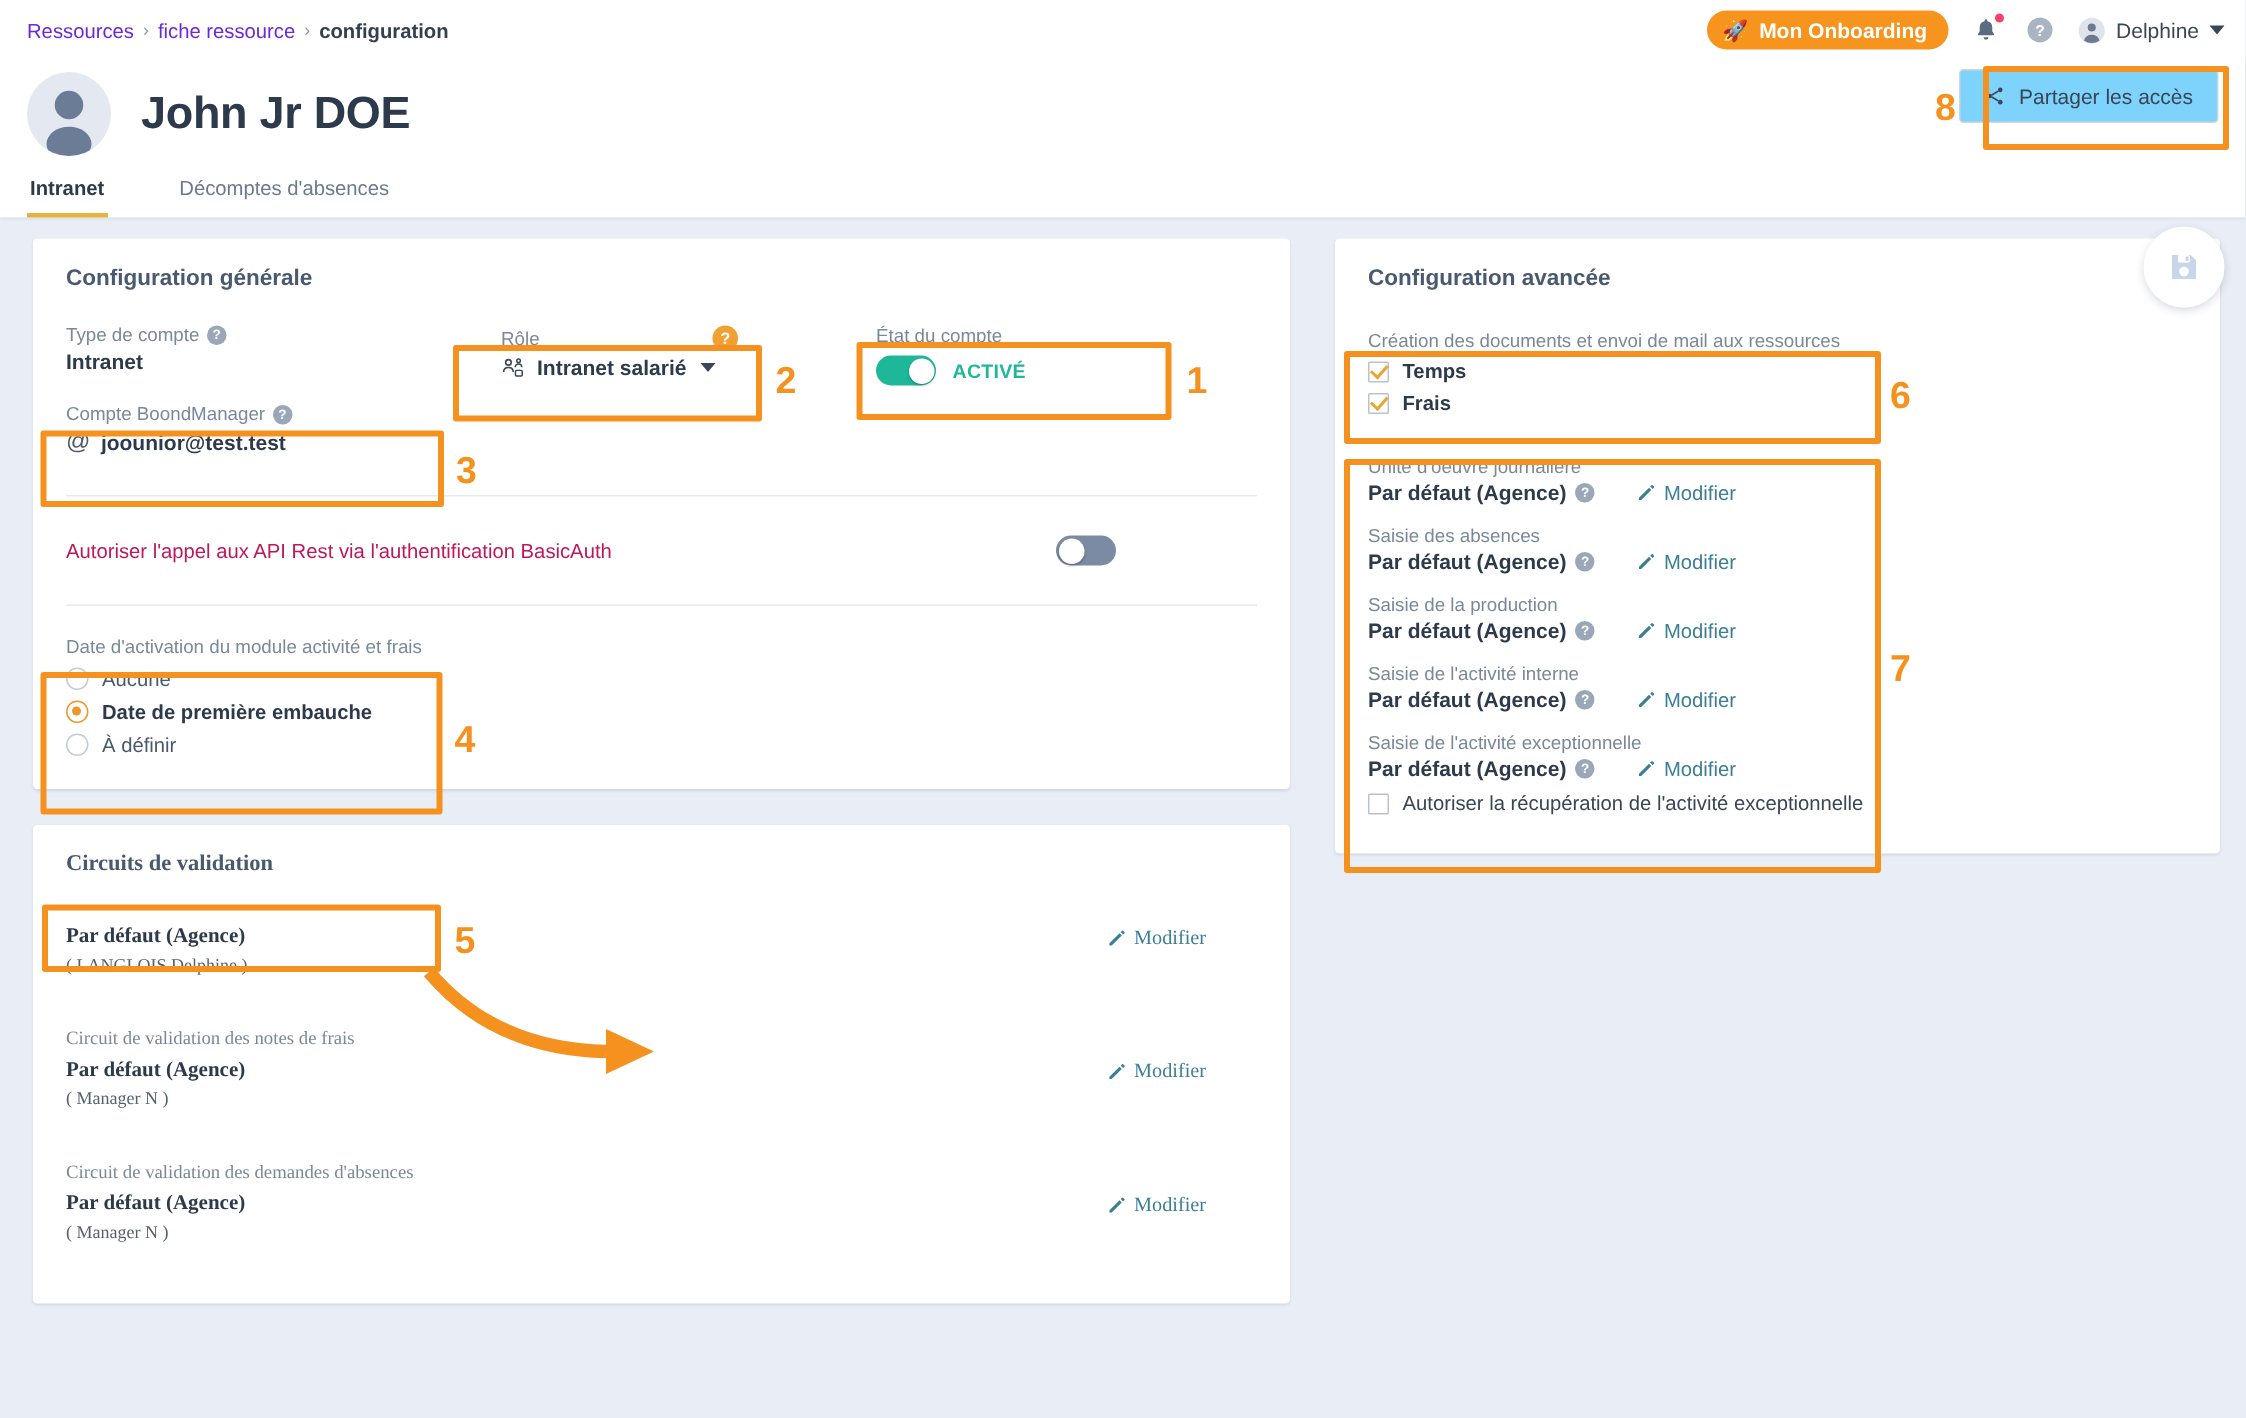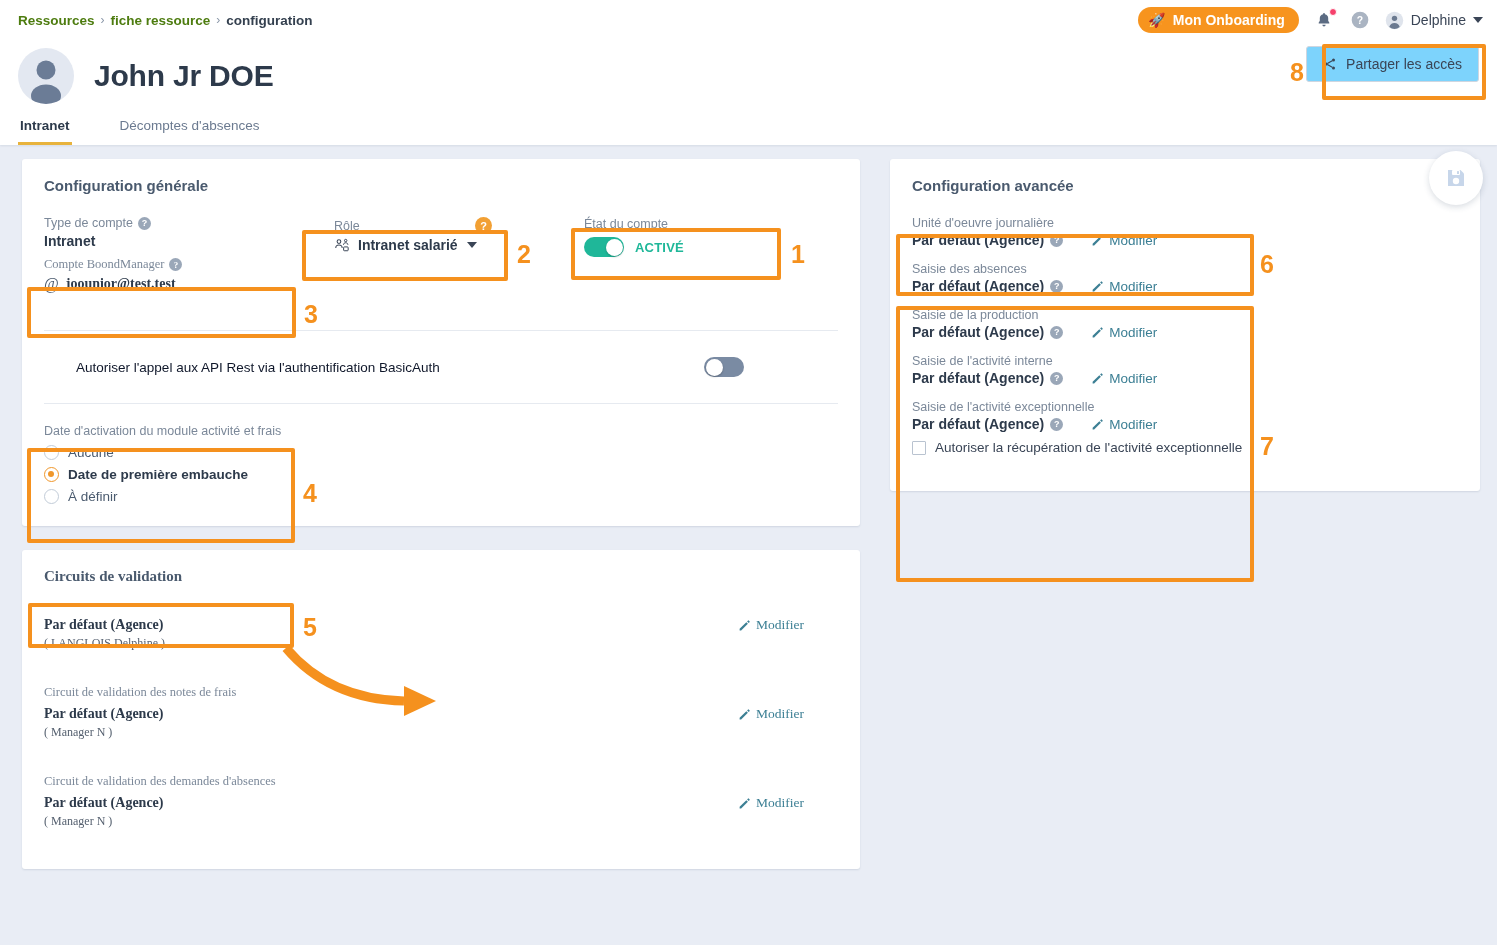--- a/index.html
+++ b/index.html
@@ -30,21 +30,21 @@
   }
   .breadcrumb {
     font-size: 13.5px;
     color: #6b7a90;
     display: flex;
     align-items: center;
     gap: 6px;
     white-space: nowrap;
   }
   .breadcrumb .crumb { color: #5b6b82; }
-  .breadcrumb .crumb.link { color: #4d7c0f; cursor: pointer; font-weight: bold; }
+  .breadcrumb .crumb.link { color: #6d28d9; cursor: pointer; }
   .breadcrumb .crumb.current { color: #34404f; font-weight: 600; }
   .breadcrumb .sep { color: #8a97a8; font-size: 12px; }
 
   .topbar-right {
     margin-left: auto;
     display: flex;
     align-items: center;
     gap: 14px;
   }
   .onboarding-pill {
@@ -451,21 +451,21 @@
 
         <div style="width:270px;">
           <div>
             <div class="field-label">
               <span>Type de compte</span>
               <span class="help">?</span>
             </div>
             <div class="field-value">Intranet</div>
           </div>
 
-          <div style="margin-top:8px;font-family:Liberation Serif, serif;">
+          <div style="margin-top:20px;">
             <div class="field-label">
               <span>Compte BoondManager</span>
               <span class="help">?</span>
             </div>
             <div class="field-value">
               <span style="font-size:16px;font-weight:400;color:#4a5a6e;">@</span>
               <span>joounior@test.test</span>
             </div>
           </div>
         </div>
@@ -497,21 +497,21 @@
                 <span class="knob"></span>
               </div>
             <span class="toggle-text">ACTIVÉ</span>
           </div>
         </div>
       </div>
 
       <div class="divider" style="margin-top:22px;"></div>
 
       <div style="display:flex;align-items:center;padding:26px 0 26px 0;">
-        <span style="font-size:13.5px;color:#0f172a;margin-left:32px;">Autoriser l'appel aux API Rest via l'authentification BasicAuth</span>
+        <span style="font-size:13.5px;color:#be185d;">Autoriser l'appel aux API Rest via l'authentification BasicAuth</span>
         <div class="toggle off" style="margin-left:auto;margin-right:94px;">
             <span class="knob"></span>
           </div>
       </div>
 
       <div class="divider"></div>
 
       <div style="padding-top:20px;">
         <div class="field-label" style="margin-bottom:6px;">
           <span>Date d'activation du module activité et frais</span>
@@ -586,23 +586,34 @@
                 </svg>
               <span>Modifier</span>
             </span>
           </div>
         </div>
       </div>
     </div>
   </div>
 
   <div class="col-right">
-    <div class="card" style="padding-bottom:36px;">
+    <div class="card" style="padding-bottom:26px;">
       <div class="card-title">Configuration avancée</div>
 
+      <div style="padding:4px 0 6px 0;">
+        <div class="field-label">Création des documents et envoi de mail aux ressources</div>
+        <div class="cb-row">
+          <span class="cb checked"></span>
+          <span class="cb-label">Temps</span>
+        </div>
+        <div class="cb-row">
+          <span class="cb checked"></span>
+          <span class="cb-label">Frais</span>
+        </div>
+      </div>
 
       <div style="margin-top:22px;">
 
         <div class="adv-row">
           <div class="adv-label">Unité d'oeuvre journalière</div>
           <div class="adv-main">
             <div class="adv-val">
               <span>Par défaut (Agence)</span>
               <span class="help">?</span>
             </div>

